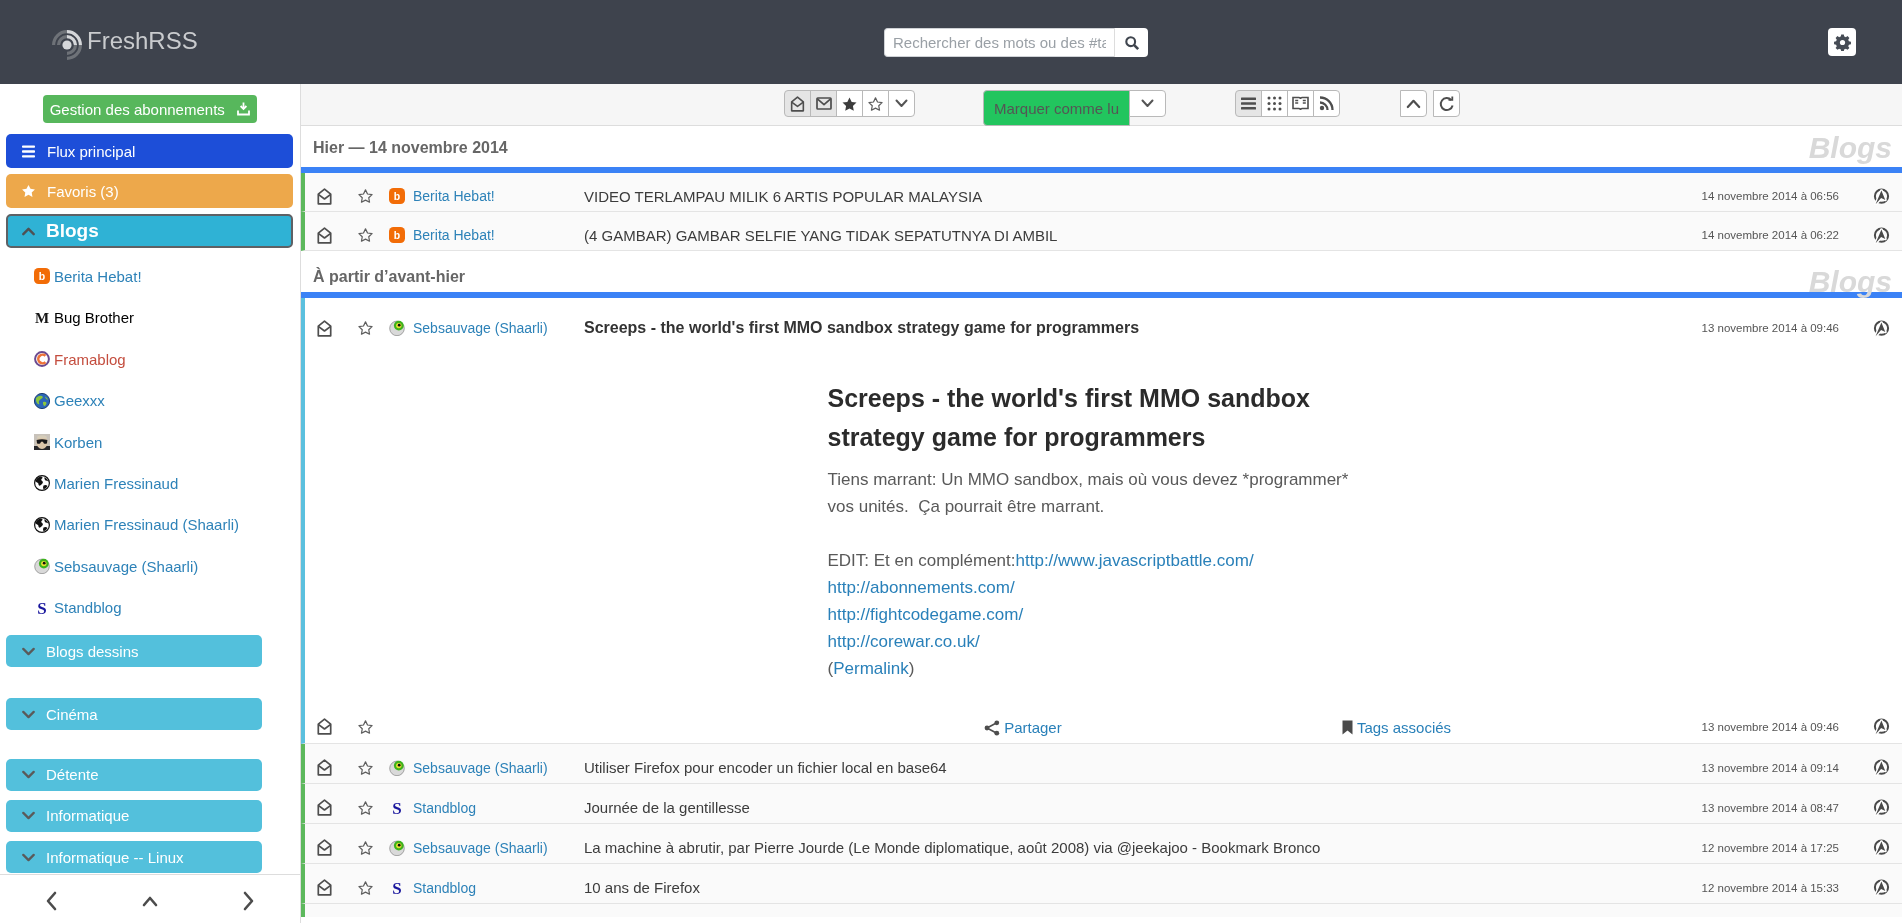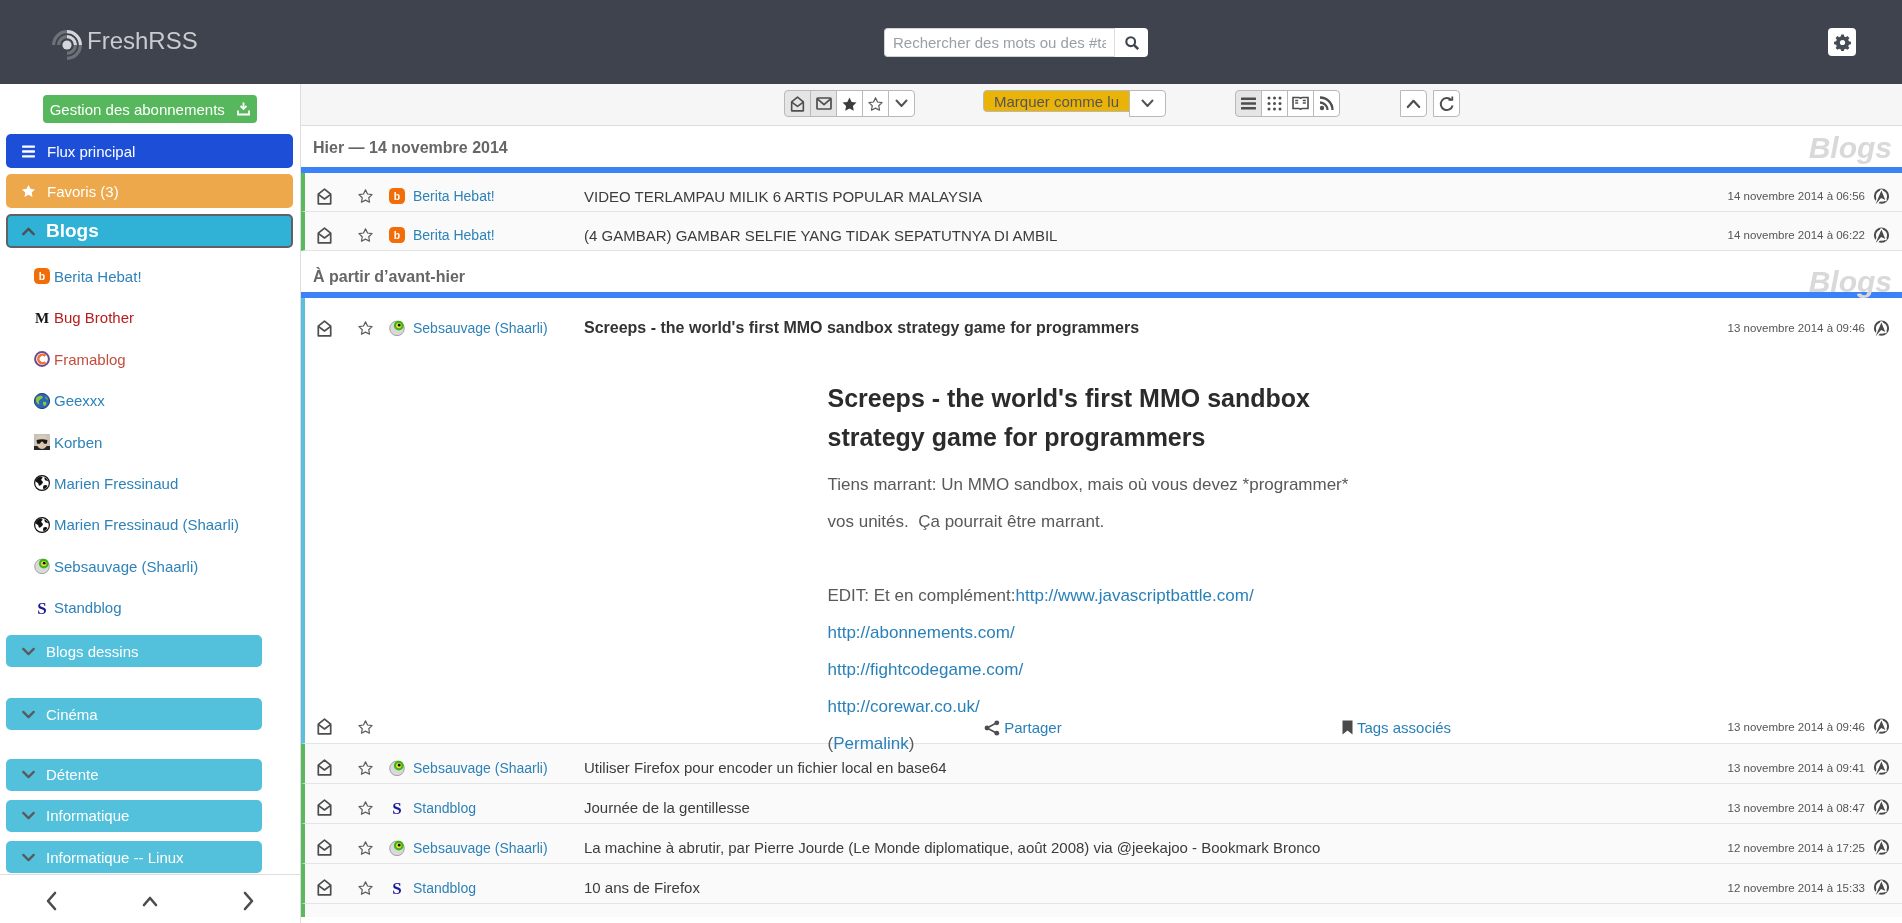--- a/index.html
+++ b/index.html
@@ -41,44 +41,44 @@
 #toolbar{position:relative;height:42px;background:#f6f6f6;border-bottom:1px solid #ddd}
 .tbg{position:absolute;top:6px;display:flex}
 .tbtn{width:27px;height:27px;background:#fff;border:1px solid #b9b9b9;margin-left:-1px;
   display:flex;align-items:center;justify-content:center}
 .tbtn.on{background:#e5e5e5}
 .tbg .tbtn:first-child{margin-left:0;border-radius:4px 0 0 4px}
 .tbg .tbtn:last-child{border-radius:0 4px 4px 0}
 .tbtn.solo{border-radius:4px}
 #g1{left:483px}
 #gmark{left:682px}
-#gmark .txt{width:147px;height:22px;background:#eab308;border:1px solid #b9b9b9;color:#555;
+#gmark .txt{width:147px;height:36px;background:#22c55e;border:1px solid #b9b9b9;color:#555;
   font-size:15px;display:flex;align-items:center;justify-content:center;border-radius:4px 0 0 4px}
 #gview{left:934px}
 #gup{left:1099px}
 #gref{left:1132px}
 .day{position:relative;background:#fff;border-bottom:6px solid #3b82f6}
 .day .t{position:absolute;left:12px;font-size:16px;font-weight:bold;color:#666}
 .day .wm{position:absolute;right:10px;font-size:30px;font-weight:bold;font-style:italic;color:#d9d9d9}
 .flux{display:flex;align-items:center;background:#fafafa;
   border-bottom:1px solid #e4e4e4;border-left:4px solid #5cb85c;padding-top:8px}
 .env{margin-left:12px;display:flex}
 .st{margin-left:26px;display:flex}
 .fluxfav{width:16px;height:16px;margin-left:16px;display:flex}
 .fname{margin-left:8px;width:171px;font-size:14px;color:#2d82b8;white-space:nowrap;overflow:hidden}
 .ftitle{flex:1;font-size:15px;color:#3c3c3c;white-space:nowrap;overflow:hidden}
-.date{font-size:11.5px;color:#555;margin-right:8px;white-space:nowrap}
+.date{font-size:11.5px;color:#555;margin-right:34px;white-space:nowrap}
 .go{margin-right:12px;display:flex}
 
 #cur{background:#fff;border-left:4px solid #5bc0de;border-bottom:1px solid #e4e4e4;position:relative}
 #cur .hrow{display:flex;align-items:center;height:50px;padding-top:10px}
 #cur .hrow .ftitle{font-weight:bold;font-size:16px;color:#333}
 #cur .content{width:552px;margin:0 auto;padding-top:31px;height:358px}
 #cur .content h1{font-size:25px;line-height:39px;color:#2b2b2b;font-weight:bold}
-#cur .content p{font-size:17px;line-height:37px;color:#595959;margin-top:9px}
+#cur .content p{font-size:17px;line-height:27px;color:#595959;margin-top:9px}
 #cur .content a{color:#2980b9;text-decoration:none}
 #cur .frow{display:flex;align-items:center;height:37px;padding-top:4px;position:relative}
 #cur .frow .mid{position:absolute;left:679px;top:13px;font-size:15px;color:#2980b9}
 #cur .frow .tags{position:absolute;left:1037px;top:13px;font-size:15px;color:#2980b9}
 </style>
 </head>
 <body>
 
 <div id="hd">
   <div id="logo">
@@ -143,21 +143,21 @@
         </svg>
       </span>
       <span style="color:#2d82b8">Berita Hebat!</span>
     </div>
 <div class="feed" style="top:213.3px">
       <span class="fav">
         <svg width="16" height="16" viewBox="0 0 16 16">
           <text x="8" y="13" text-anchor="middle" font-family="Liberation Serif" font-weight="bold" font-size="15" fill="#151515">M</text>
         </svg>
       </span>
-      <span style="color:#b91c1c">Bug Brother</span>
+      <span style="color:#000000">Bug Brother</span>
     </div>
 <div class="feed" style="top:254.7px">
       <span class="fav">
         <svg width="16" height="16" viewBox="0 0 16 16">
           <circle cx="8" cy="8" r="6.9" fill="#fff" stroke="#6b4a8f" stroke-width="2"></circle>
           <path d="M11.5 4.8 A4.3 4.3 0 1 0 11.5 11.2" fill="none" stroke="#ee7339" stroke-width="2.6"></path>
         </svg>
       </span>
       <span style="color:#c44d3e">Framablog</span>
     </div>
@@ -509,21 +509,21 @@
 <span class="fluxfav">
         <svg width="16" height="16" viewBox="0 0 16 16">
           <circle cx="8" cy="8.4" r="7.3" fill="#d9d9d9" stroke="#8f8f8f" stroke-width="0.8"></circle>
           <circle cx="9.8" cy="5.6" r="4.9" fill="#3db31c"></circle>
           <circle cx="9.8" cy="5.6" r="2.7" fill="#e8e131"></circle>
           <circle cx="10.2" cy="5.2" r="1.4" fill="#111"></circle>
         </svg>
       </span>
       <span class="fname">Sebsauvage (Shaarli)</span>
 <span class="ftitle">Utiliser Firefox pour encoder un fichier local en base64</span>
-<span class="date">13 novembre 2014 à 09:41</span>
+<span class="date">13 novembre 2014 à 09:14</span>
       <span class="go">
         <svg width="17" height="17" viewBox="0 0 17 17">
           <circle cx="8.5" cy="8.2" r="6.6" fill="none" stroke="#4a4a4a" stroke-width="2"></circle>
           <path d="M8.4 2.6 L12.3 11.9 L8.1 10 L2.6 16.3 Z" fill="#fff" stroke="#fff" stroke-width="2.8" stroke-linejoin="round"></path>
           <path d="M8.4 2.6 L12.3 11.9 L8.1 10 L2.6 16.3 Z" fill="#4a4a4a"></path>
         </svg>
       </span>
     </div>
 <div class="flux" style="height:40px">
 <span class="env">

